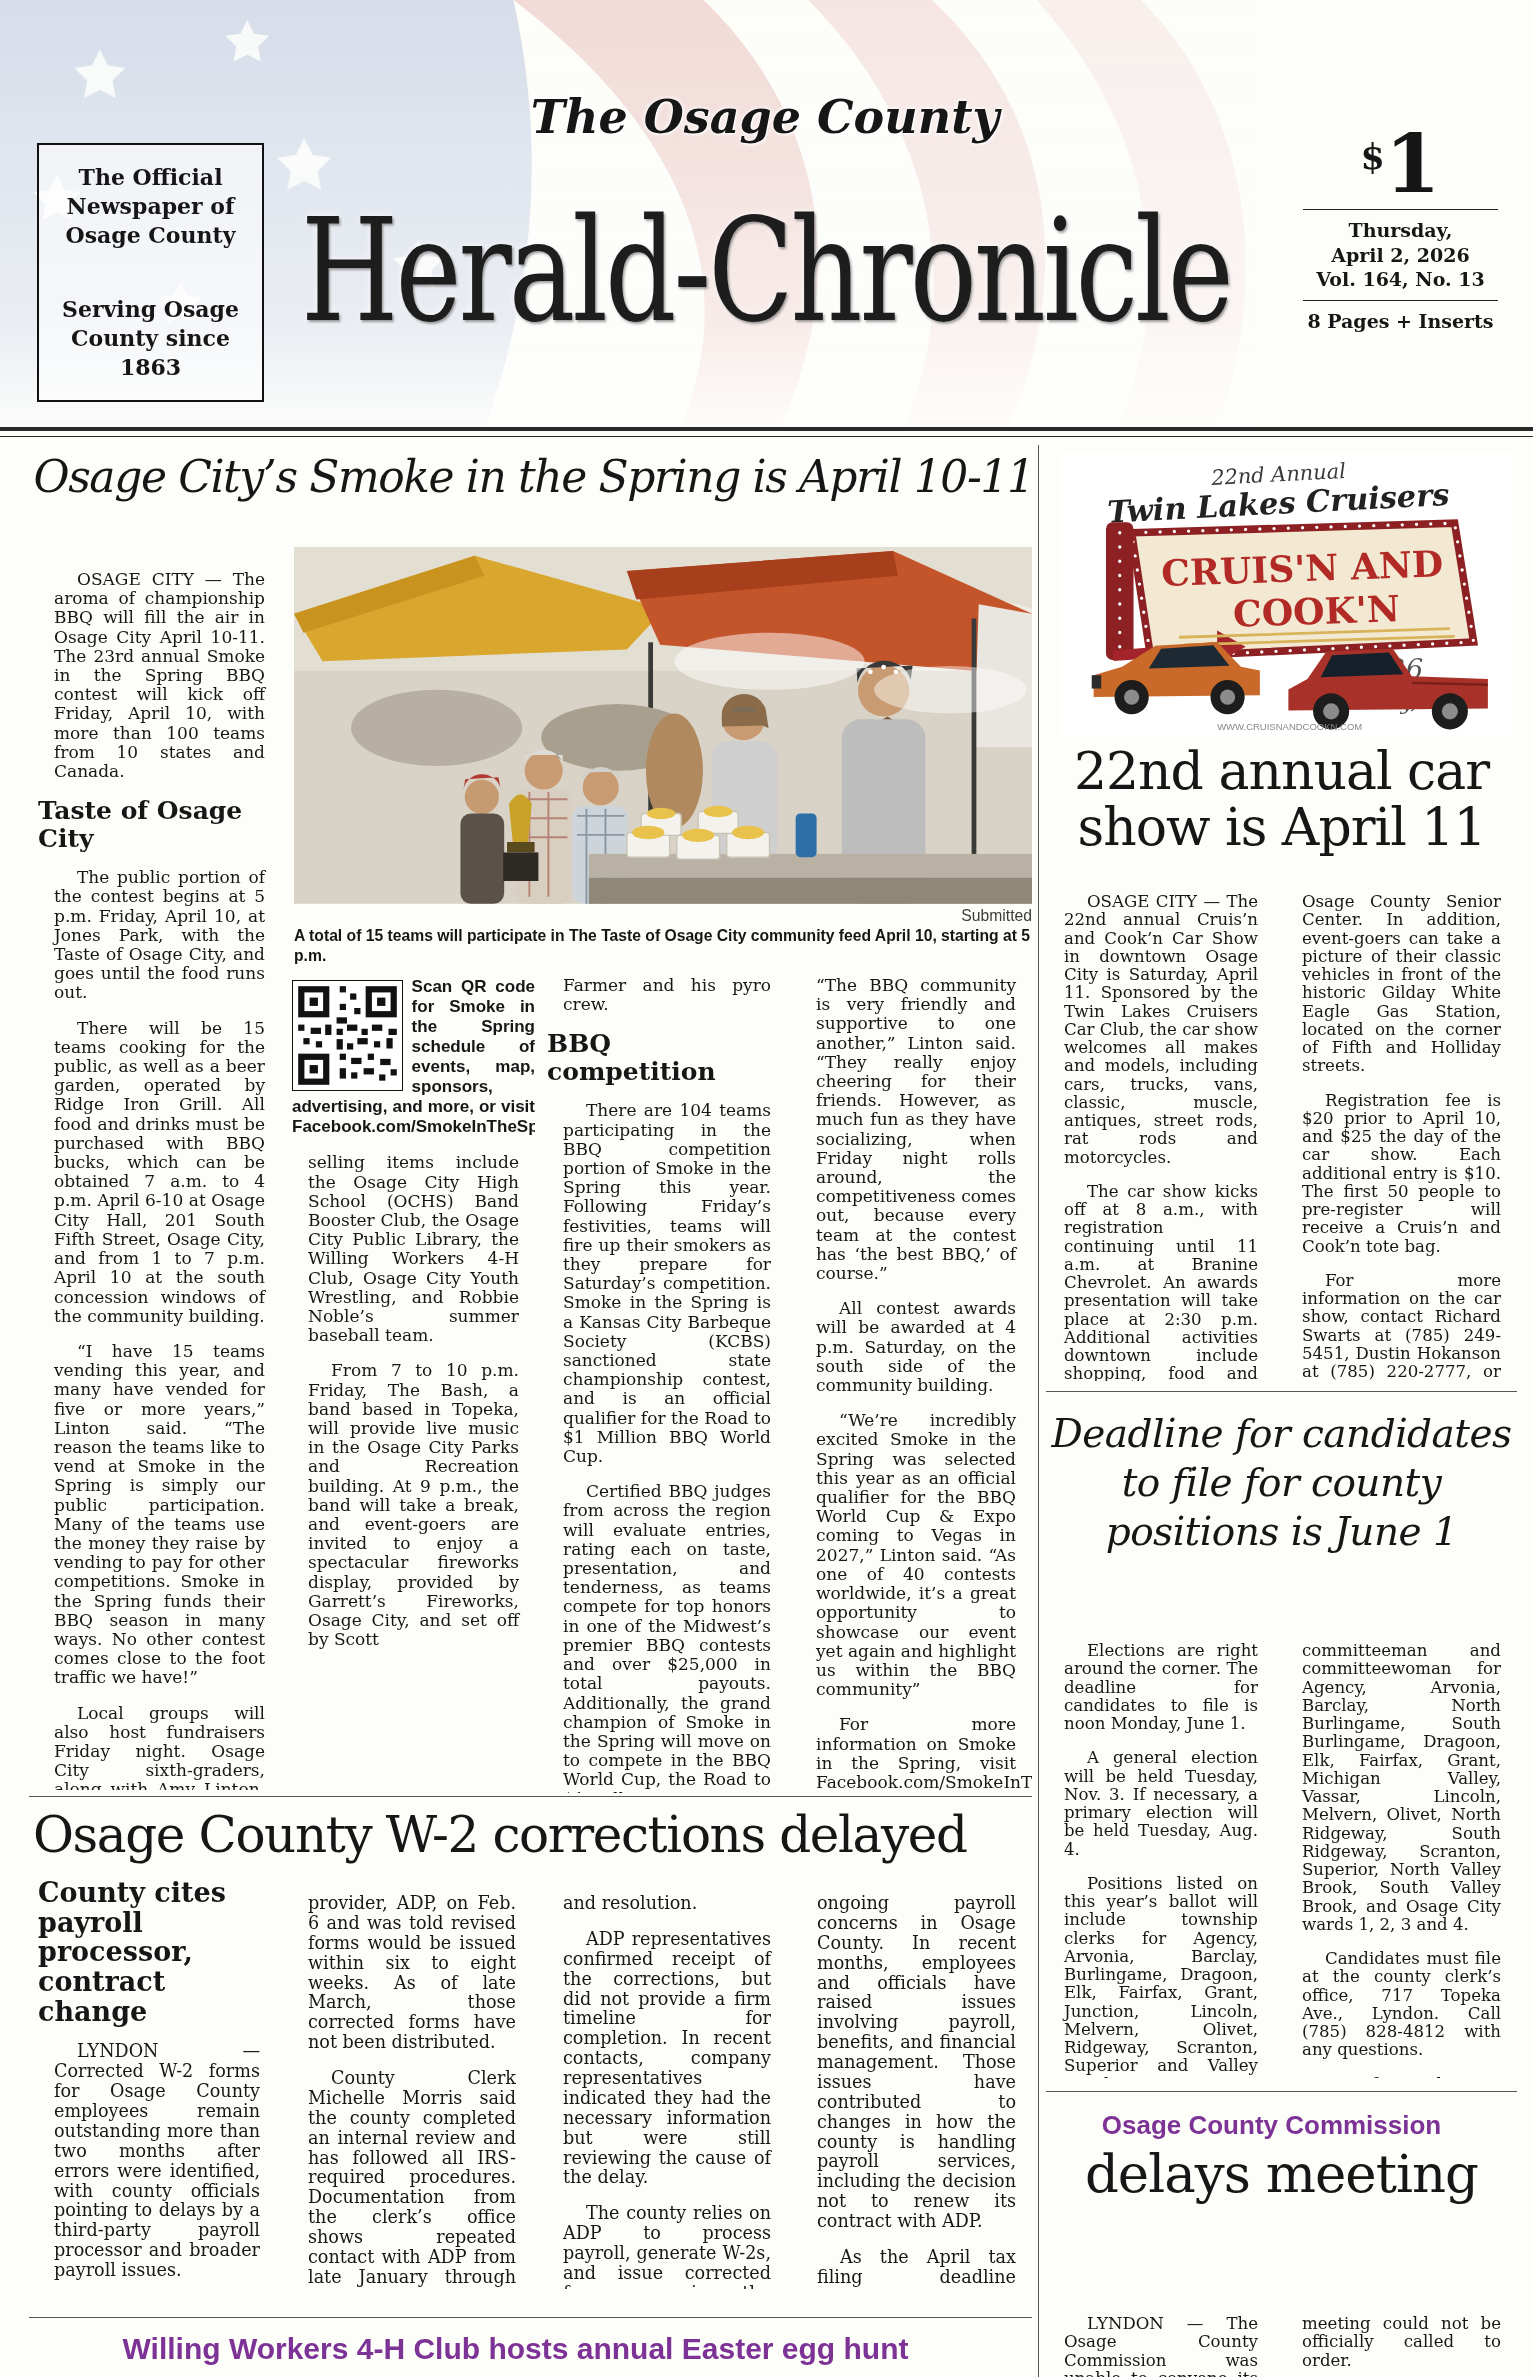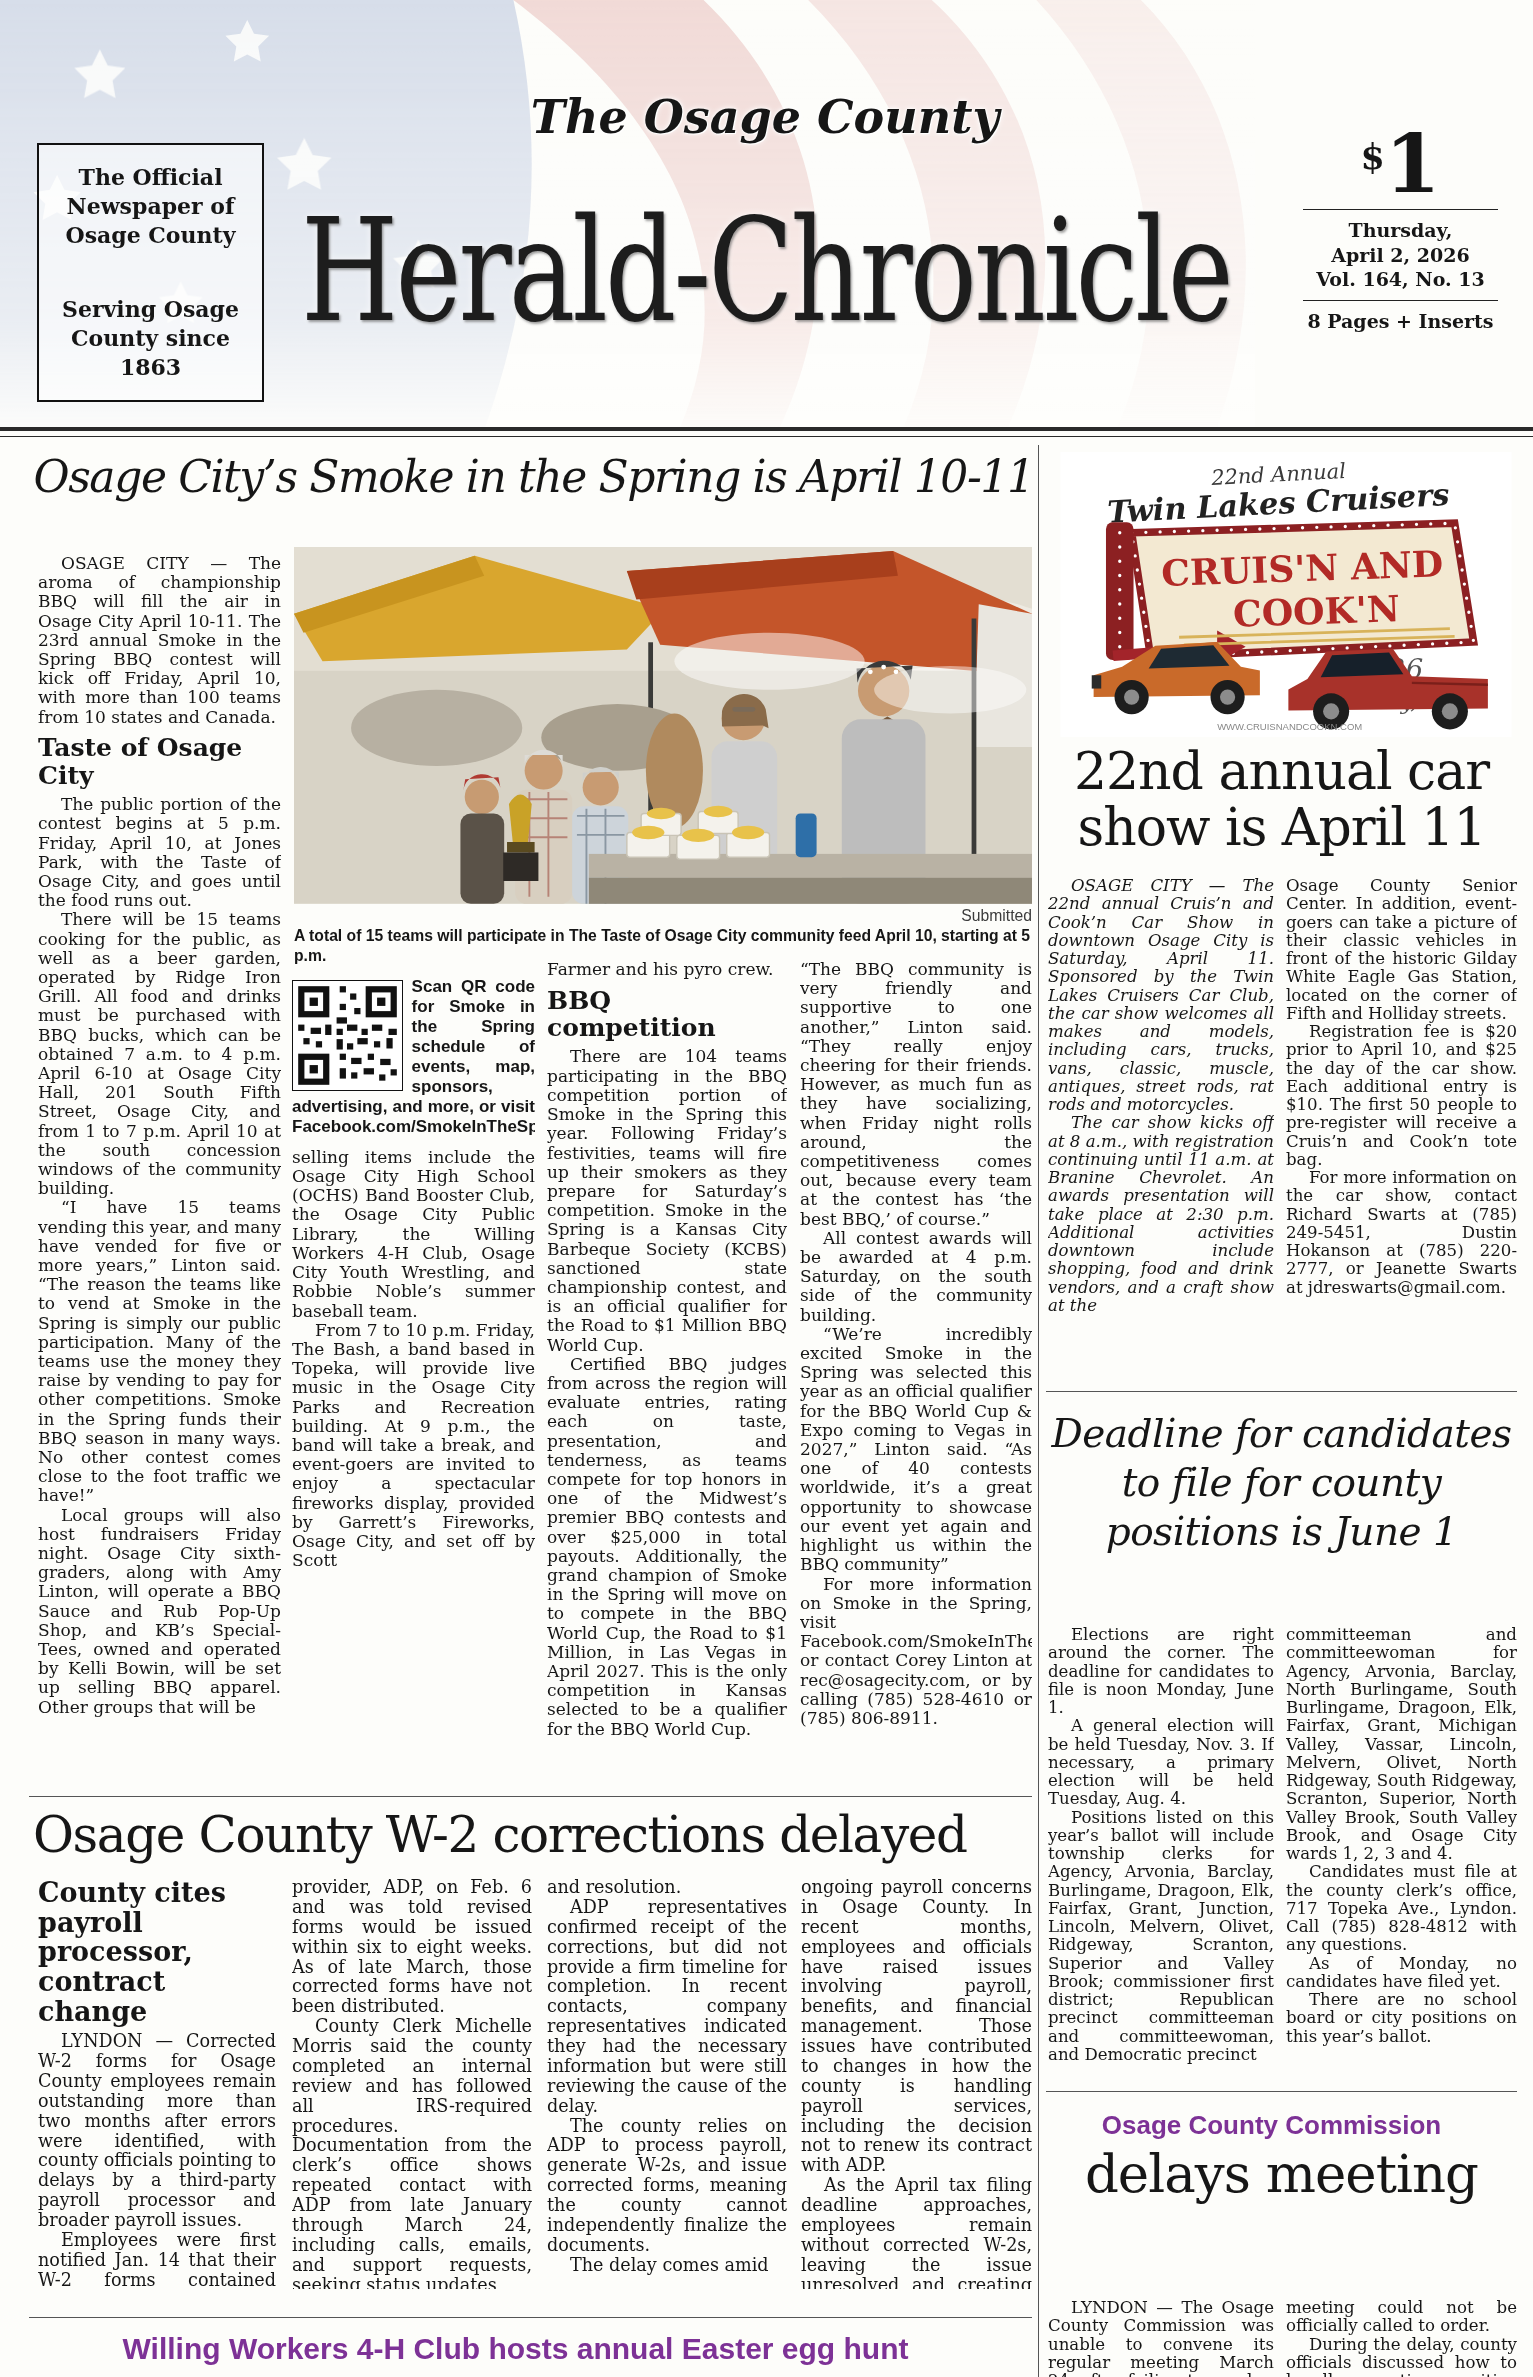--- a/index.html
+++ b/index.html
@@ -22,21 +22,21 @@
   .price .amt{font-size:80px;}
   .mr-rule{height:0;border-top:1.4px solid #222;margin:8.6px 19px;}
   .mr-line{font-weight:bold;font-size:19px;line-height:1.28;}
   .mast-rule{left:0;top:427px;width:1533px;height:9.5px;border-top:4.3px solid #2a2a2a;border-bottom:1.4px solid #2a2a2a;box-sizing:border-box;}
   
   .vrule{left:1038px;top:445px;width:1.4px;height:2342px;background:#555;}
   .hrule{height:1.4px;background:#555;}
   
   .lead-head{left:33px;top:451px;width:1001px;text-align:center;font-style:italic;font-size:44px;letter-spacing:-1.4px;white-space:nowrap;}
   .col{overflow:hidden;text-align:justify;}
-  .col p{margin:0;text-indent:23px;}
+  .col p{margin:16px;text-indent:23px;}
   .col p.noind{text-indent:0;}
   .lead-body{font-size:17px;line-height:1.13;}
   .w2-body{font-size:17.6px;line-height:1.13;}
   .rc-body{font-size:16.6px;line-height:1.1;}
   .subhead{font-weight:bold;font-size:25px;line-height:1.1;margin:7.6px 0 5.7px;text-indent:0;text-align:left;}
   .credit{font-family:"Liberation Sans",sans-serif;font-size:15.7px;color:#3c3c3c;text-align:right;}
   .caption{font-family:"Liberation Sans",sans-serif;font-weight:bold;line-height:1.25;text-align:left;}
   .purple{color:#7d3296;}
   .kicker{font-family:"Liberation Sans",sans-serif;font-weight:bold;font-size:26px;text-align:center;}
   .car-head{left:1044px;top:744px;width:475px;text-align:center;font-size:52px;line-height:1.07;letter-spacing:-1px;}
@@ -273,21 +273,21 @@
       <line x1="740" y1="486" x2="900" y2="490" stroke="#7a1f1a" stroke-width="5"></line>
     </g>
     <text x="330" y="586" font-family="Liberation Sans" font-size="20" fill="#888">WWW.CRUISNANDCOOKN.COM</text>
   </svg>
 
   <div class="abs car-head">
     <div>22nd annual car</div>
     <div>show is April 11</div>
   </div>
 
-  <div class="abs col rc-body" style="left:1048px;top:877px;width:226px;height:504px;font-style:italic;">
+  <div class="abs col rc-body" style="left:1048px;top:877px;width:226px;height:504px;">
     <p>OSAGE CITY — The 22nd annual Cruis’n and Cook’n Car Show in downtown Osage City is Saturday, April 11. Sponsored by the Twin Lakes Cruisers Car Club, the car show welcomes all makes and models, including cars, trucks, vans, classic, muscle, antiques, street rods, rat rods and motorcycles.</p>
     <p>The car show kicks off at 8 a.m., with registration continuing until 11 a.m. at Branine Chevrolet. An awards presentation will take place at 2:30 p.m. Additional activities downtown include shopping, food and drink vendors, and a craft show at the</p>
   </div>
   <div class="abs col rc-body" style="left:1286px;top:877px;width:231px;height:504px;">
     <p class="noind">Osage County Senior Center. In addition, event-goers can take a picture of their classic vehicles in front of the historic Gilday White Eagle Gas Station, located on the corner of Fifth and Holliday streets.</p>
     <p>Registration fee is $20 prior to April 10, and $25 the day of the car show. Each additional entry is $10. The first 50 people to pre-register will receive a Cruis’n and Cook’n tote bag.</p>
     <p>For more information on the car show, contact Richard Swarts at (785) 249-5451, Dustin Hokanson at (785) 220-2777, or Jeanette Swarts at jdreswarts@gmail.com.</p>
   </div>
 
   <div class="abs hrule" style="left:1046px;top:1391px;width:471px;"></div>

